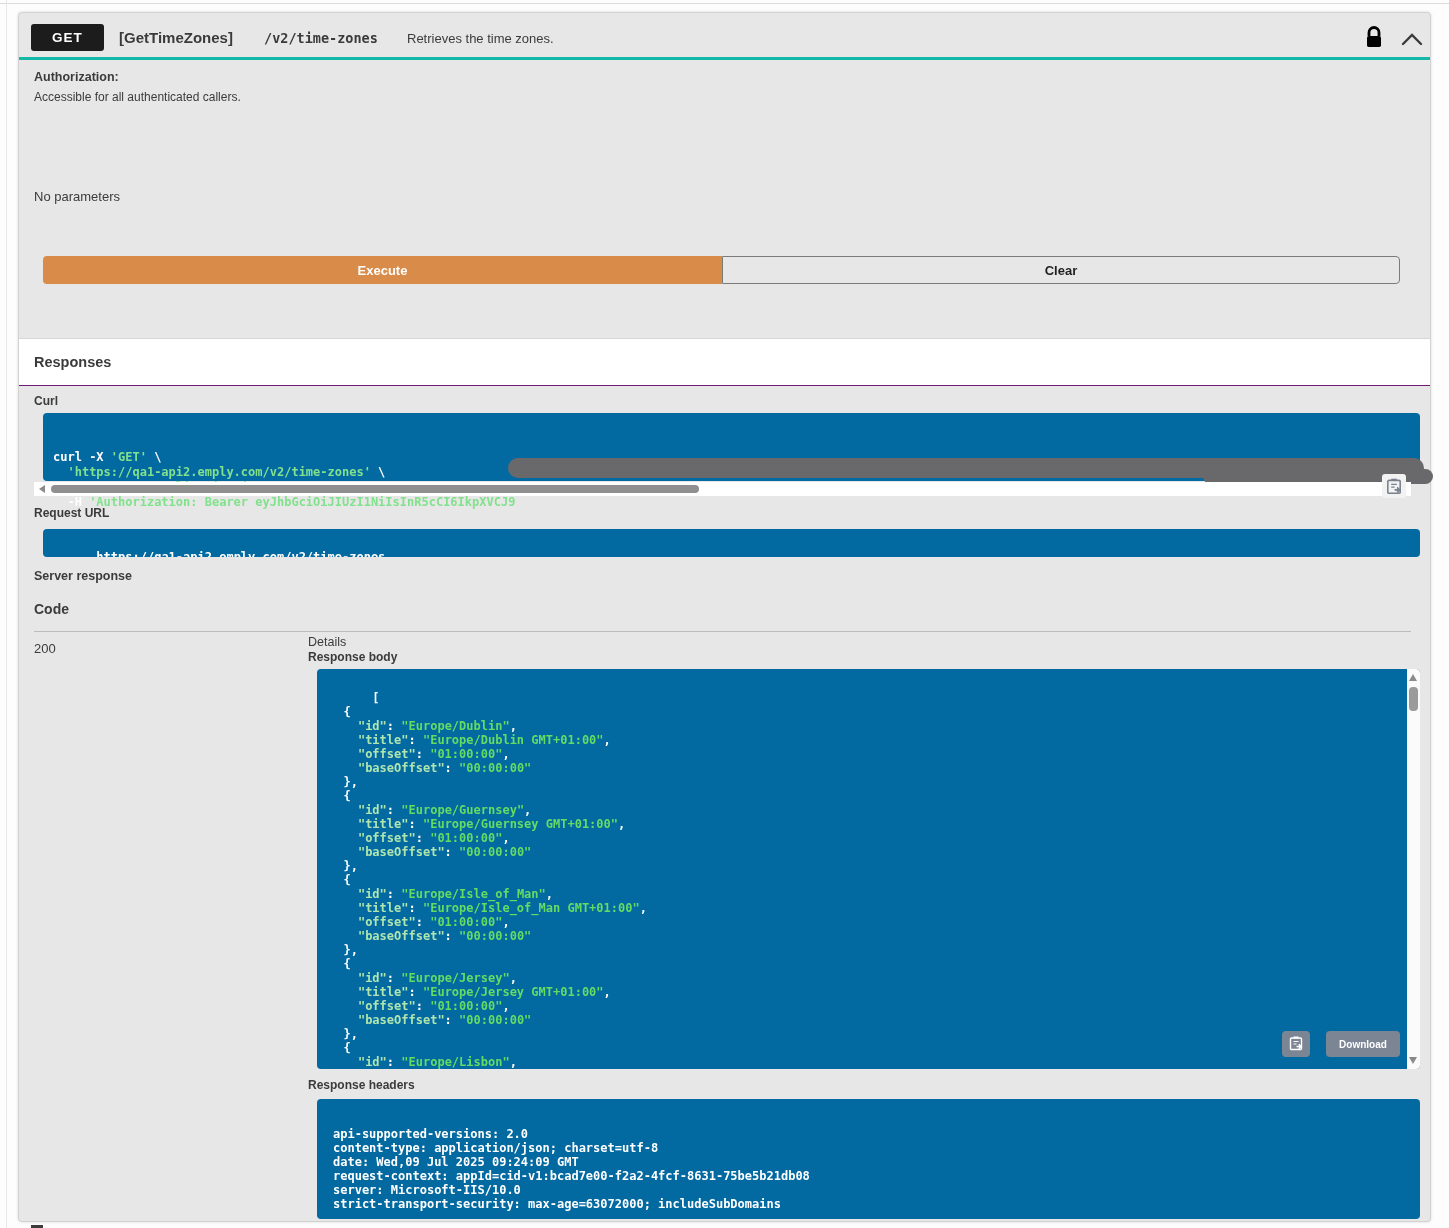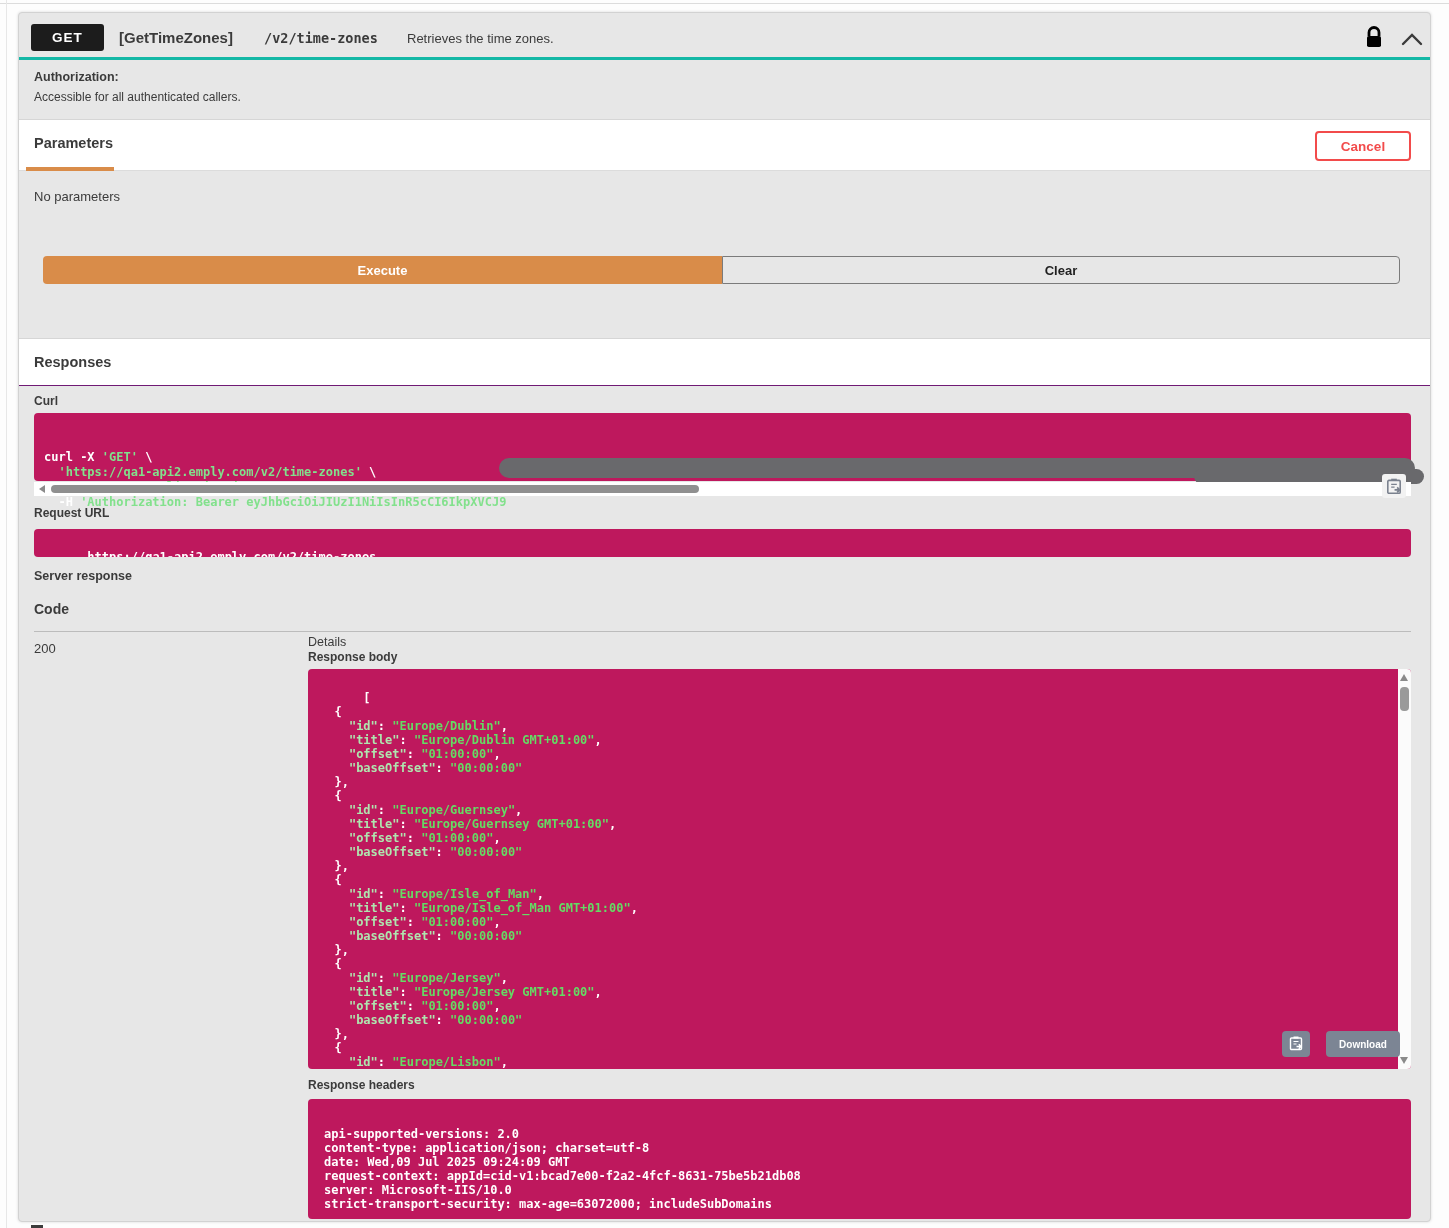--- a/index.html
+++ b/index.html
@@ -58,23 +58,23 @@
   .responses-title { position:absolute; left:15px; top:15px; font-size:14.5px; font-weight:bold; }
 
   .small-label { position:absolute; font-size:12px; font-weight:600; color:#3b3b3b; }
   .lbl-curl        { left:15px;  top:381px; }
   .lbl-requrl      { left:15px;  top:493px; }
   .lbl-serverresp  { left:15px;  top:556px; font-size:12.5px; font-weight:bold; }
   .lbl-respbody    { left:289px; top:637px; }
   .lbl-respheaders { left:289px; top:1065px; }
 
   
-  .codeblock { position:absolute; background:#be185d; border-radius:4px;
+  .codeblock { position:absolute; background:#0369a1; border-radius:4px;
                font-family:"DejaVu Sans Mono", monospace; font-weight:bold;
-               color:#fff; white-space:pre; overflow:hidden; }
+               color:#fff; white-space:pre; overflow:hidden;margin-left:9px; }
   .curl-block { left:15px; top:400px; width:1377px; height:68px; font-size:12px;
                 line-height:15px; padding:7px 10px; overflow:visible; }
   .url-block  { left:15px; top:516px; width:1377px; height:28px; font-size:12px;
                 line-height:14px; padding:7px 10px; }
   .body-block { left:289px; top:656px; width:1103px; height:400px; font-size:12px;
                 line-height:14px; padding:8px 12px; }
   .headers-block { left:289px; top:1086px; width:1103px; height:120px; font-size:12px;
                    line-height:14px; padding:0 16px; }
 
   .tok-cmd   { color:#ffffff; font-weight:bold; }
@@ -151,25 +151,20 @@
       <span class="chevron">
         <svg width="26" height="16" viewBox="0 0 26 16">
           <path d="M4 13 L13 4 L22 13" stroke="#3b3b3b" stroke-width="2.4" fill="none" stroke-linecap="round"></path>
         </svg>
       </span>
     </div>
 
     <div class="auth-label">Authorization:</div>
     <div class="auth-text">Accessible for all authenticated callers.</div>
 
-    <div class="params-header">
-      <span class="tab-params">Parameters</span>
-      <span class="tab-underline"></span>
-      <button class="cancel-btn">Cancel</button>
-    </div>
 
     <div class="no-params">No parameters</div>
 
     <button class="execute-btn">Execute</button>
     <button class="clear-btn">Clear</button>
 
     <div class="responses-header">
       <span class="responses-title">Responses</span>
     </div>
 

